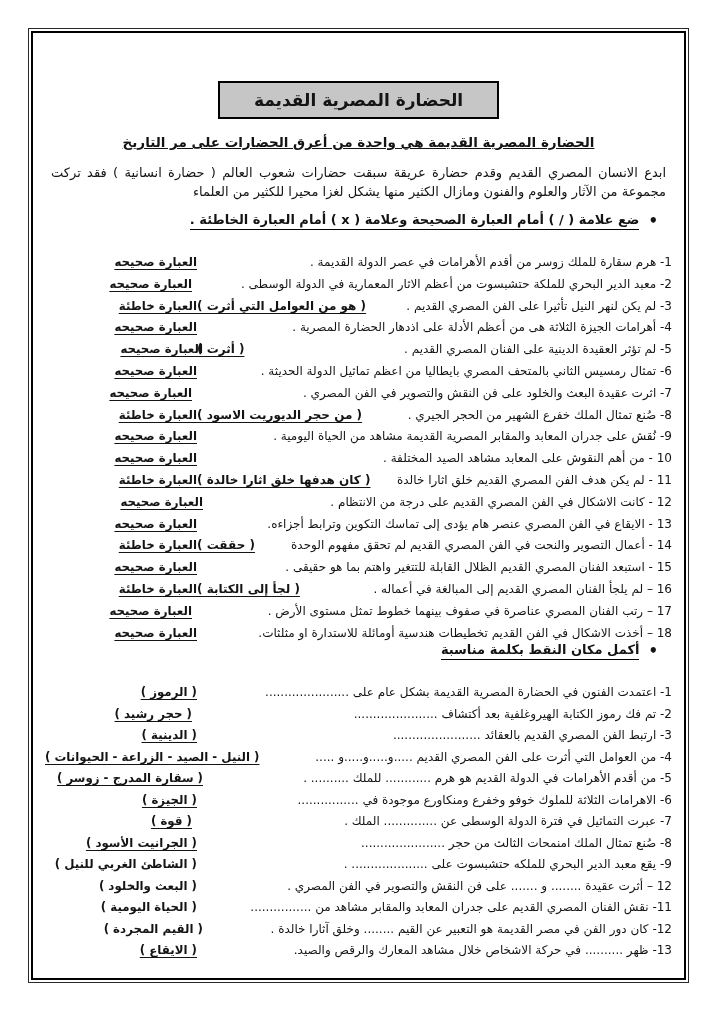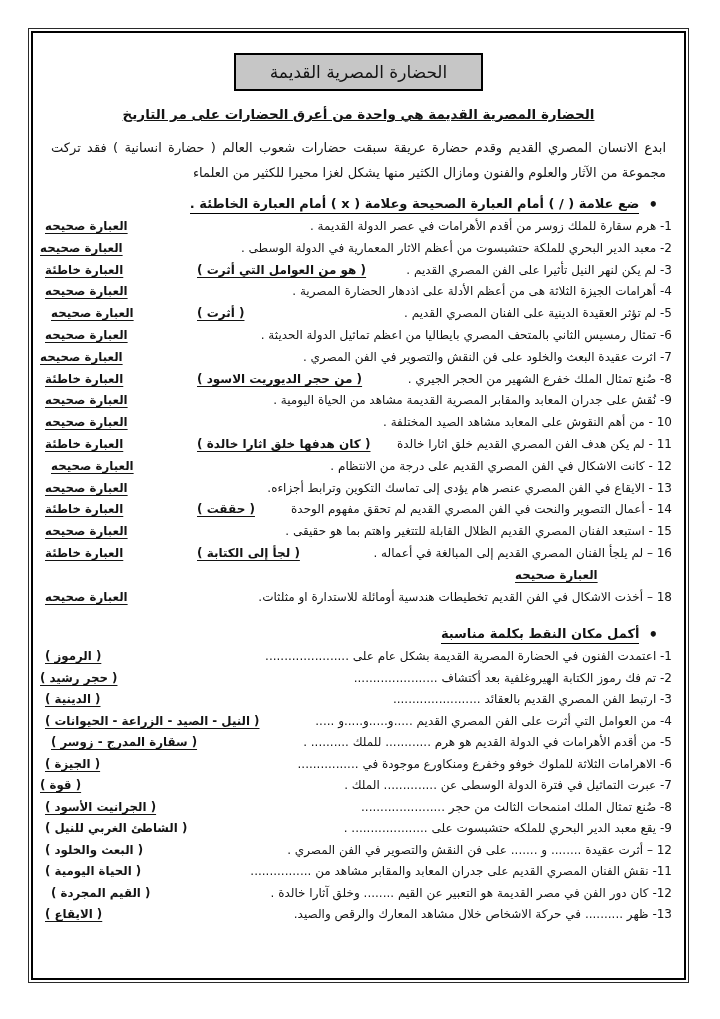--- a/index.html
+++ b/index.html
@@ -19,40 +19,40 @@
   }
   .frame-inner {
     position: absolute;
     left: 2px; top: 2px; right: 2px; bottom: 2px;
     border: 2px solid #000;
     box-sizing: border-box;
     padding: 0 12px;
   }
   .title-box {
     width: max-content;
-    margin: 20px auto 0;
+    margin: 48px auto 0;
     background: var(--title-bg, #c6c6c6);
     border: 2px solid #000;
     padding: 7px 34px;
-    font-weight: normal;
+    font-weight: bold;
     font-size: 17px;
   }
   .subtitle {
     margin-top: 15px;
     text-align: center;
     font-weight: bold;
     font-size: 13.5px;
     direction: rtl;
     text-decoration: underline;
   }
   .intro {
     direction: rtl;
     text-align: justify;
     font-size: 13px;
-    line-height: 25px;
+    line-height: 19px;
     margin: 13px 6px 0;
   }
   .section-header {
     direction: rtl;
     display: flex;
     align-items: center;
     gap: 9px;
     font-weight: bold;
     font-size: 13px;
     margin: 11px 14px 5px 0;
@@ -82,24 +82,25 @@
   .item-text { letter-spacing: 0; }
   .correction {
     font-weight: bold;
     text-decoration: underline;
     text-underline-offset: 3px;
     text-decoration-thickness: 1px;
     white-space: nowrap;
   }
   .answer {
     flex: 0 0 152px;
-    text-align: left;
+    text-align: right;
     font-weight: bold;
     font-size: 11.8px;
     white-space: nowrap;
+    margin-top: 20px;
   }
   .answer.u {
     text-decoration: underline;
     text-underline-offset: 3px;
     text-decoration-thickness: 1px;
   }
   
   .rows .row:nth-child(5n+2) .answer { transform: translateX(-5px); }
   .rows .row:nth-child(7n+5) .answer { transform: translateX(6px); }
   .section-block { margin-top: 0; }
@@ -221,20 +222,23 @@
             <div class="answer u">العبارة صحيحه</div>
           </div>
           <div class="row">
             <div class="item-text-wrap">
               <span class="item-text">16 – لم يلجأ الفنان المصري القديم إلى المبالغة في أعماله .</span>
               <span class="correction">( لجأ إلى الكتابة )</span>
             </div>
             <div class="answer u">العبارة خاطئة</div>
           </div>
           <div class="row">
+            <div class="item-text-wrap">
+              <span class="item-text">17 – رتب الفنان المصري عناصرة في صفوف بينهما خطوط تمثل مستوى الأرض .</span>
+            </div>
             <div class="answer u">العبارة صحيحه</div>
           </div>
           <div class="row">
             <div class="item-text-wrap">
               <span class="item-text">18 – أخذت الاشكال في الفن القديم تخطيطات هندسية أومائلة للاستدارة او مثلثات.</span>
             </div>
             <div class="answer u">العبارة صحيحه</div>
           </div>
         </div>
     </div>

